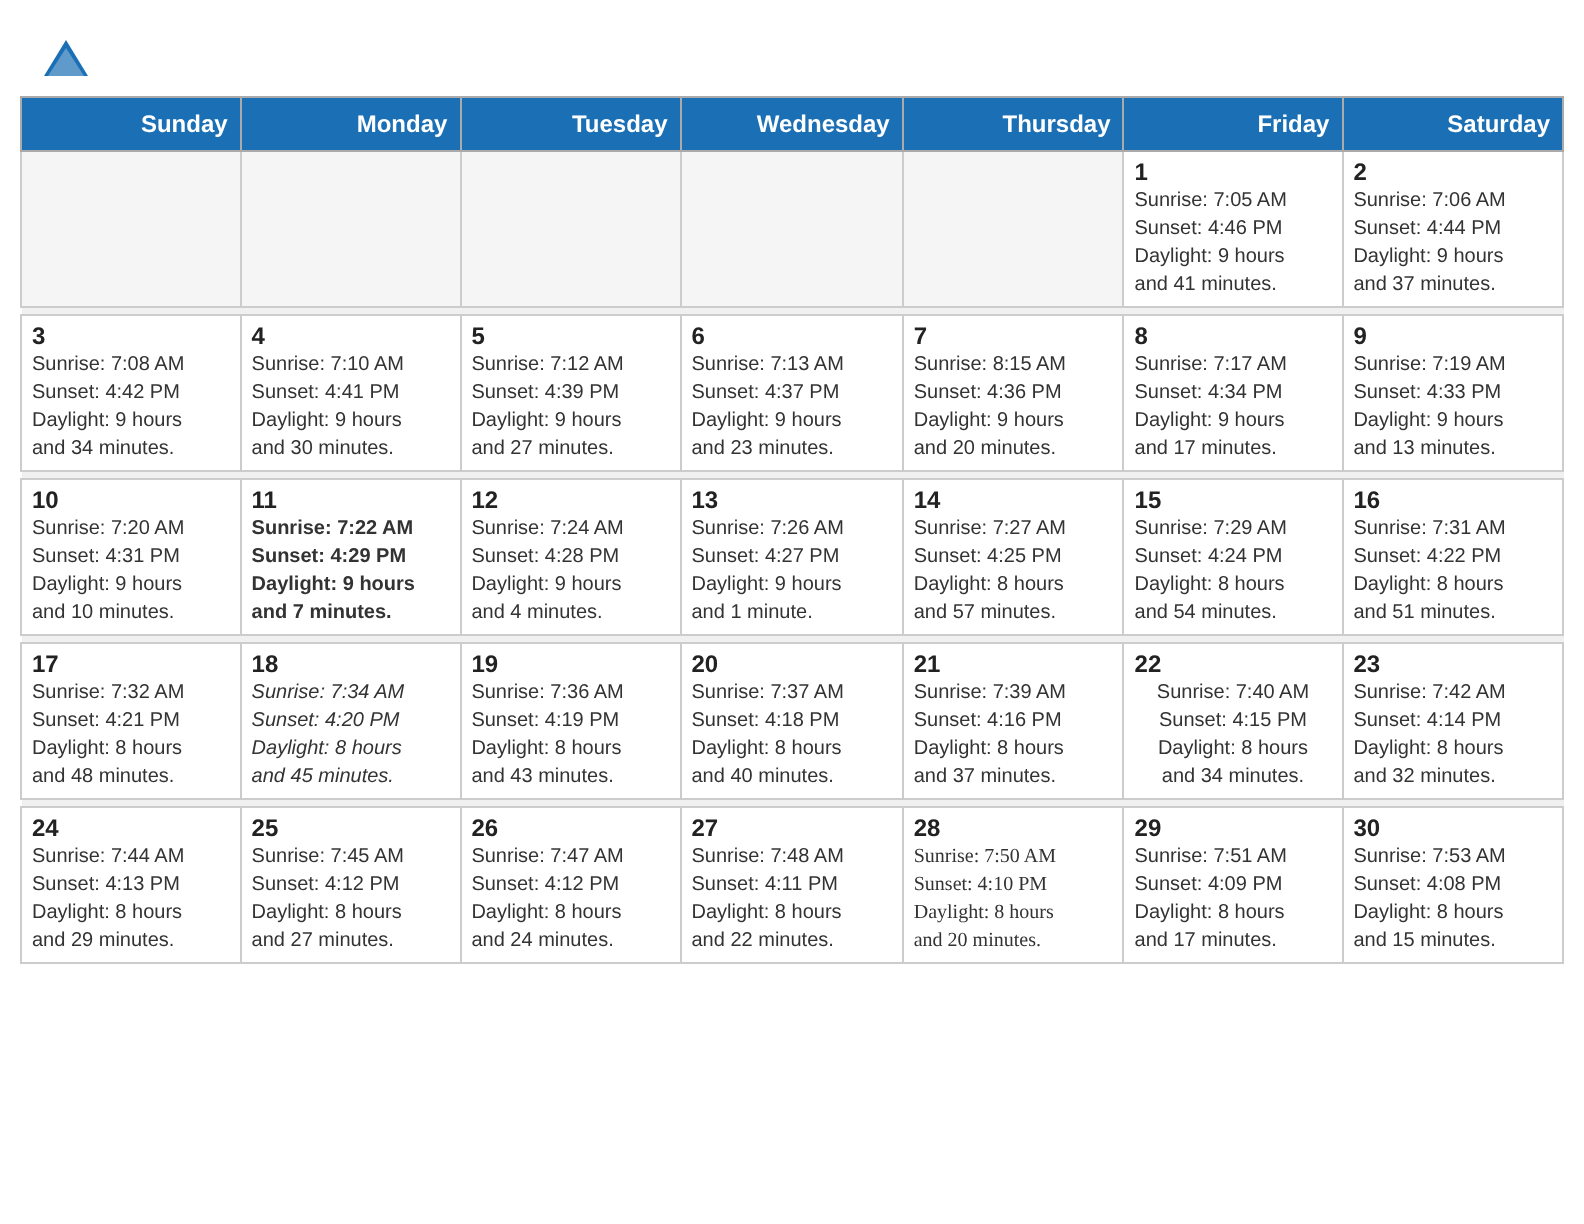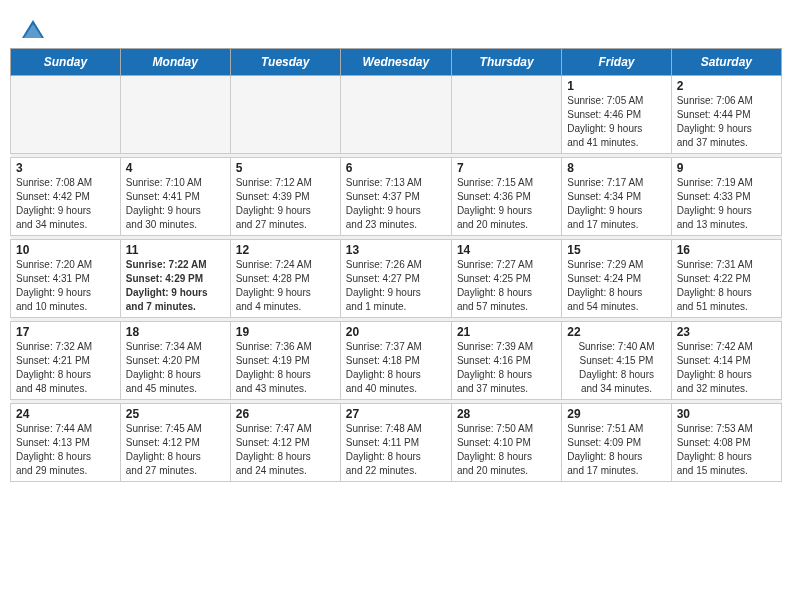--- a/index.html
+++ b/index.html
@@ -56,23 +56,22 @@
       width: 100%;
       border-collapse: collapse;
       margin: 0;
     }
     .calendar th {
       background: #1a6fb5;
       color: #fff;
       font-size: 12px;
       font-weight: bold;
       padding: 6px 6px;
-      text-align: center;
+      text-align: right;
       border: 1px solid #aaa;
-      font-style: italic;
     }
     .calendar td {
       border: 1px solid #ccc;
       vertical-align: top;
       padding: 3px 5px;
       width: 113px;
       min-height: 70px;
       font-size: 10px;
       background: #fff;
     }
@@ -184,21 +183,21 @@
           </td>
           <td>
             <span class="day-num">6</span>
             <div class="day-info" style="white-space: pre-line;">Sunrise: 7:13 AM
 Sunset: 4:37 PM
 Daylight: 9 hours
 and 23 minutes.</div>
           </td>
           <td>
             <span class="day-num">7</span>
-            <div class="day-info" style="white-space: pre-line;">Sunrise: 7:15 AM
+            <div class="day-info" style="white-space: pre-line;">Sunrise: 8:15 AM
 Sunset: 4:36 PM
 Daylight: 9 hours
 and 20 minutes.</div>
           </td>
           <td>
             <span class="day-num">8</span>
             <div class="day-info" style="white-space: pre-line;">Sunrise: 7:17 AM
 Sunset: 4:34 PM
 Daylight: 9 hours
 and 17 minutes.</div>
@@ -271,21 +270,21 @@
         <tr>
           <td>
             <span class="day-num">17</span>
             <div class="day-info" style="white-space: pre-line;">Sunrise: 7:32 AM
 Sunset: 4:21 PM
 Daylight: 8 hours
 and 48 minutes.</div>
           </td>
           <td>
             <span class="day-num">18</span>
-            <div class="day-info" style="white-space: pre-line;">Sunrise: 7:34 AM
+            <div class="day-info" style="white-space: pre-line; font-style: italic;">Sunrise: 7:34 AM
 Sunset: 4:20 PM
 Daylight: 8 hours
 and 45 minutes.</div>
           </td>
           <td>
             <span class="day-num">19</span>
             <div class="day-info" style="white-space: pre-line;">Sunrise: 7:36 AM
 Sunset: 4:19 PM
 Daylight: 8 hours
 and 43 minutes.</div>
@@ -346,21 +345,21 @@
           </td>
           <td>
             <span class="day-num">27</span>
             <div class="day-info" style="white-space: pre-line;">Sunrise: 7:48 AM
 Sunset: 4:11 PM
 Daylight: 8 hours
 and 22 minutes.</div>
           </td>
           <td>
             <span class="day-num">28</span>
-            <div class="day-info" style="white-space: pre-line;">Sunrise: 7:50 AM
+            <div class="day-info" style="white-space: pre-line; font-family: Liberation Serif, serif;">Sunrise: 7:50 AM
 Sunset: 4:10 PM
 Daylight: 8 hours
 and 20 minutes.</div>
           </td>
           <td>
             <span class="day-num">29</span>
             <div class="day-info" style="white-space: pre-line;">Sunrise: 7:51 AM
 Sunset: 4:09 PM
 Daylight: 8 hours
 and 17 minutes.</div>

